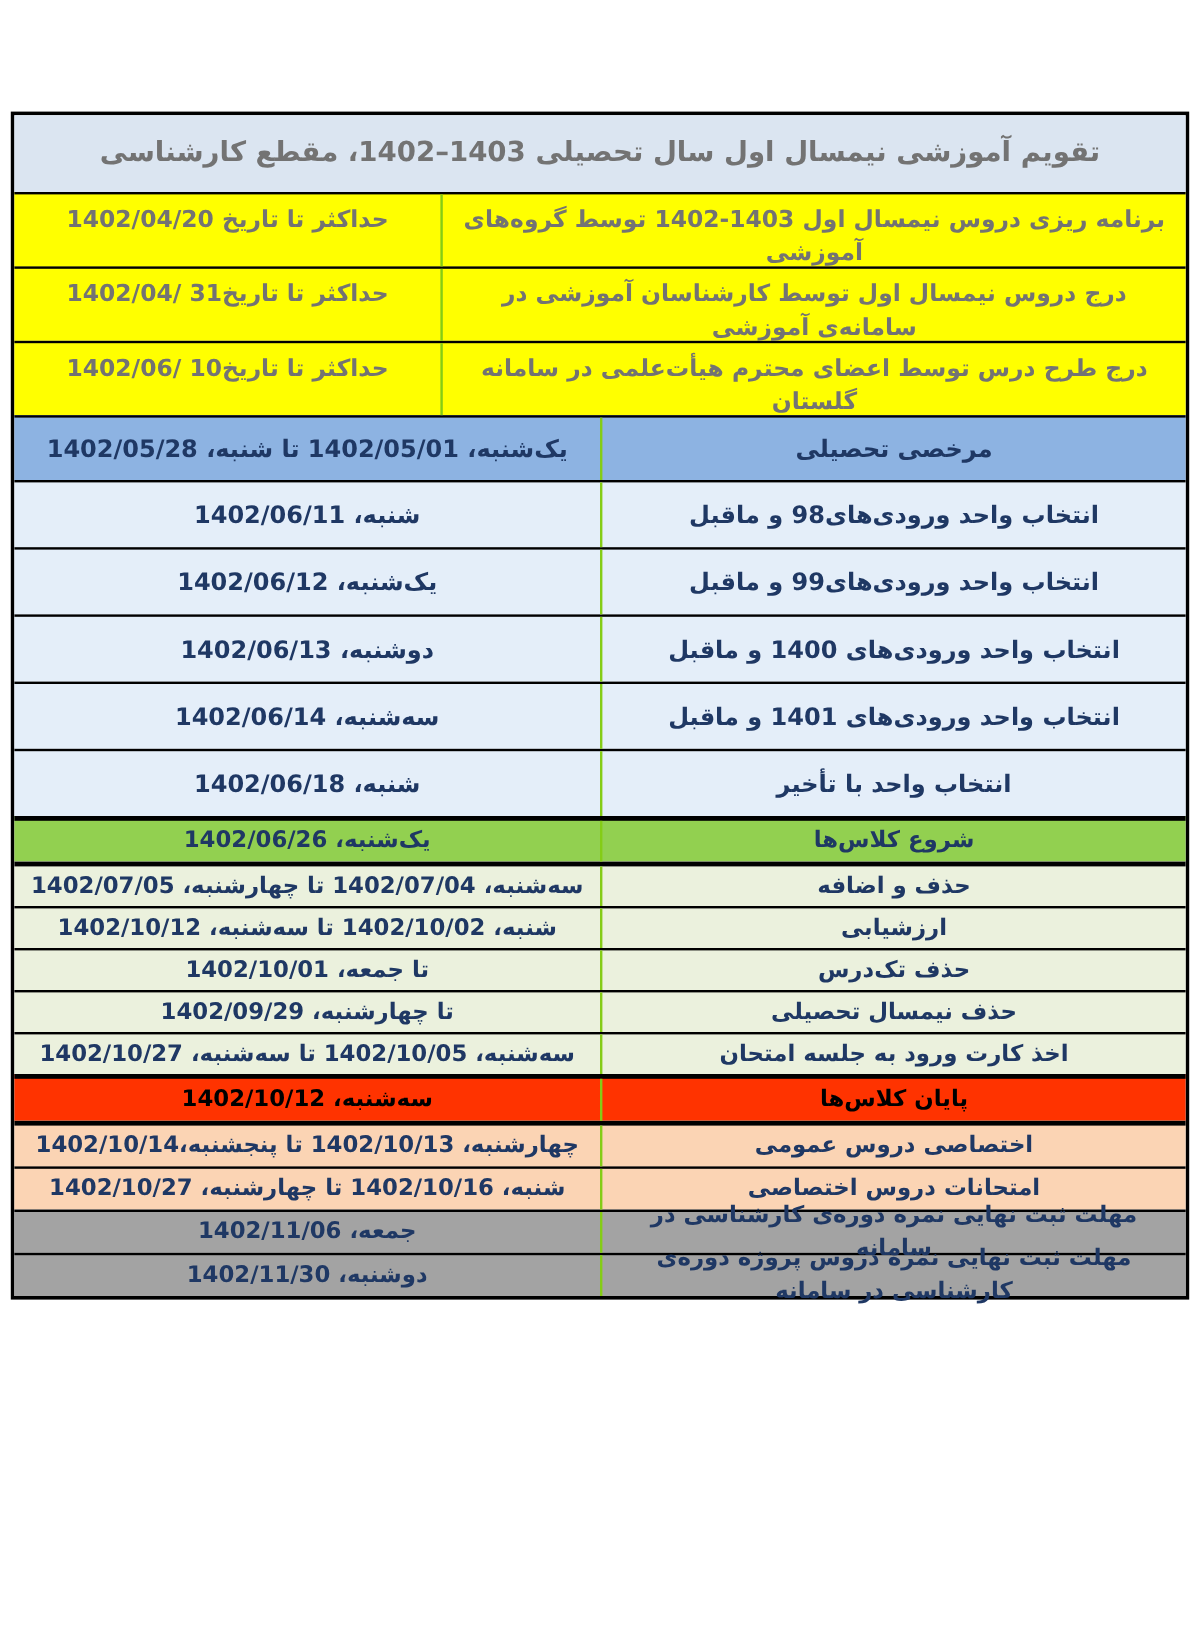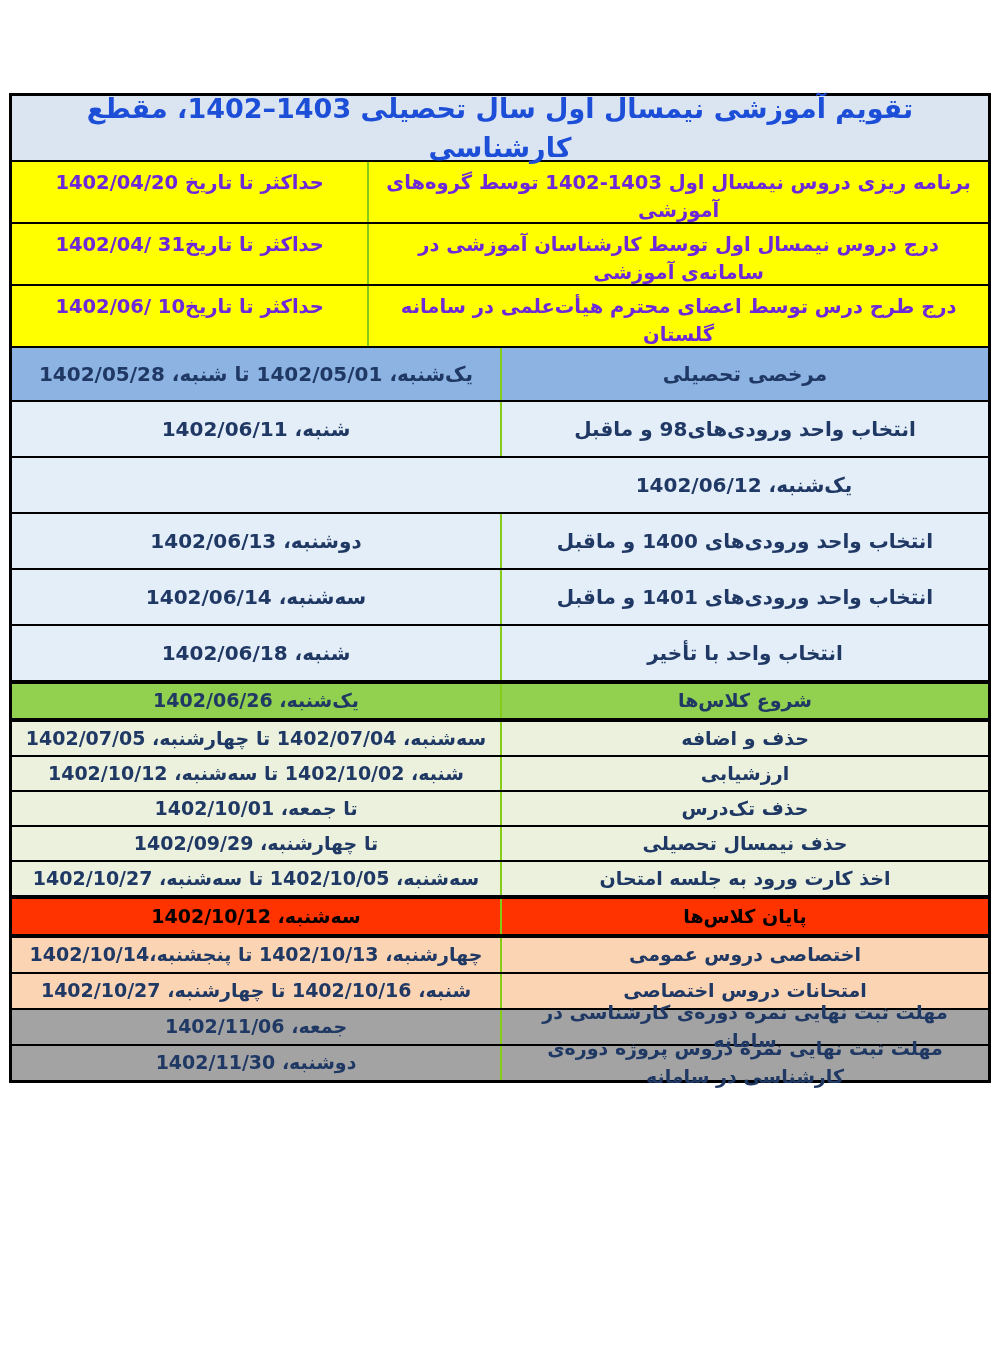--- a/index.html
+++ b/index.html
@@ -22,24 +22,24 @@
     box-sizing:border-box;
     display:flex;align-items:center;justify-content:center;
     text-align:center;
     font-weight:bold;
     padding:0 8px;
     line-height:1.45;
   }
   .label{border-left:2px solid #84cc16;}
   
   .title-row{height:64px;background:#dbe5f1;}
-  .title-row .cell{width:100%;border:none;color:#1d4ed8;font-size:27px;}
+  .title-row .cell{width:100%;border:none;color:#737373;font-size:23px;}
   
   .deadline{height:60px;background:#ffff00;}
-  .deadline .cell{align-items:flex-start;padding-top:7px;font-size:19.5px;color:#6d28d9;}
+  .deadline .cell{align-items:flex-start;padding-top:7px;font-size:19.5px;color:#737373;}
   .deadline .label{width:63.6%;}
   .deadline .value{width:36.4%;}
   
   .main .label{width:50%;}
   .main .value{width:50%;}
   .main .cell{font-size:20px;color:#1f3864;}
   .hdr-blue{height:52px;background:#8db3e2;}
   .normal{height:54px;background:#e4eef9;}
   .green{height:34px;background:#92d050;}
   .light{height:33px;background:#ebf1dd;}
@@ -86,20 +86,21 @@
 
     <div class="row main hdr-blue">
       <div class="cell label">مرخصی تحصیلی</div>
       <div class="cell value">یک‌شنبه، 1402/05/01 تا شنبه، 1402/05/28</div>
     </div>
     <div class="row main normal">
       <div class="cell label">انتخاب واحد ورودی‌های98 و ماقبل</div>
       <div class="cell value">شنبه، 1402/06/11</div>
     </div>
     <div class="row main normal">
+      <div class="cell label">انتخاب واحد ورودی‌های99 و ماقبل</div>
       <div class="cell value">یک‌شنبه، 1402/06/12</div>
     </div>
     <div class="row main normal">
       <div class="cell label">انتخاب واحد ورودی‌های 1400 و ماقبل</div>
       <div class="cell value">دوشنبه، 1402/06/13</div>
     </div>
     <div class="row main normal">
       <div class="cell label">انتخاب واحد ورودی‌های 1401 و ماقبل</div>
       <div class="cell value">سه‌شنبه، 1402/06/14</div>
     </div>

